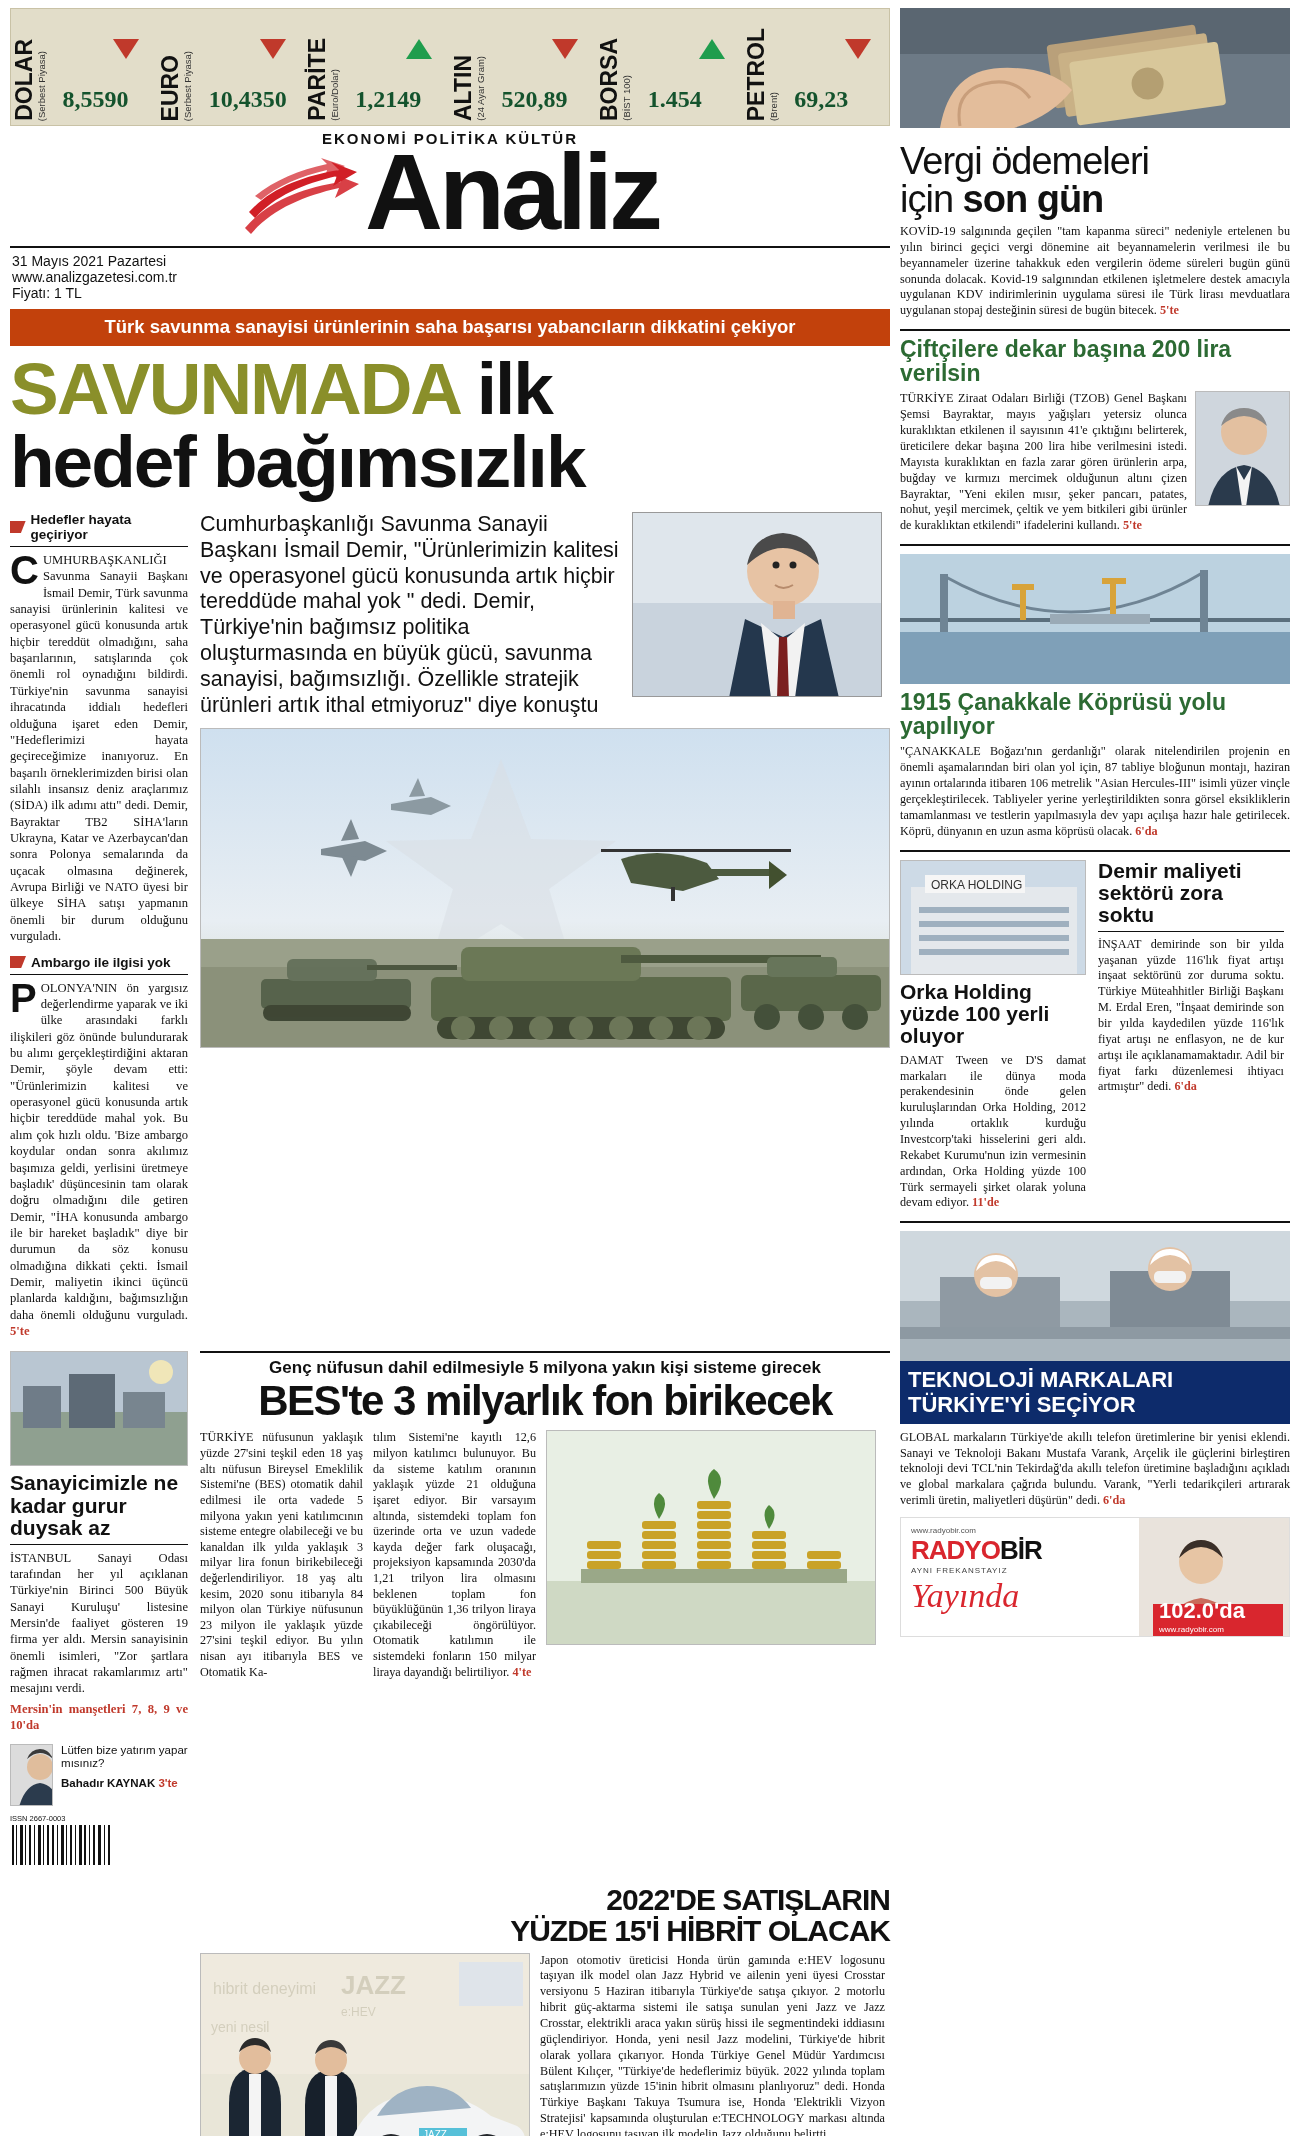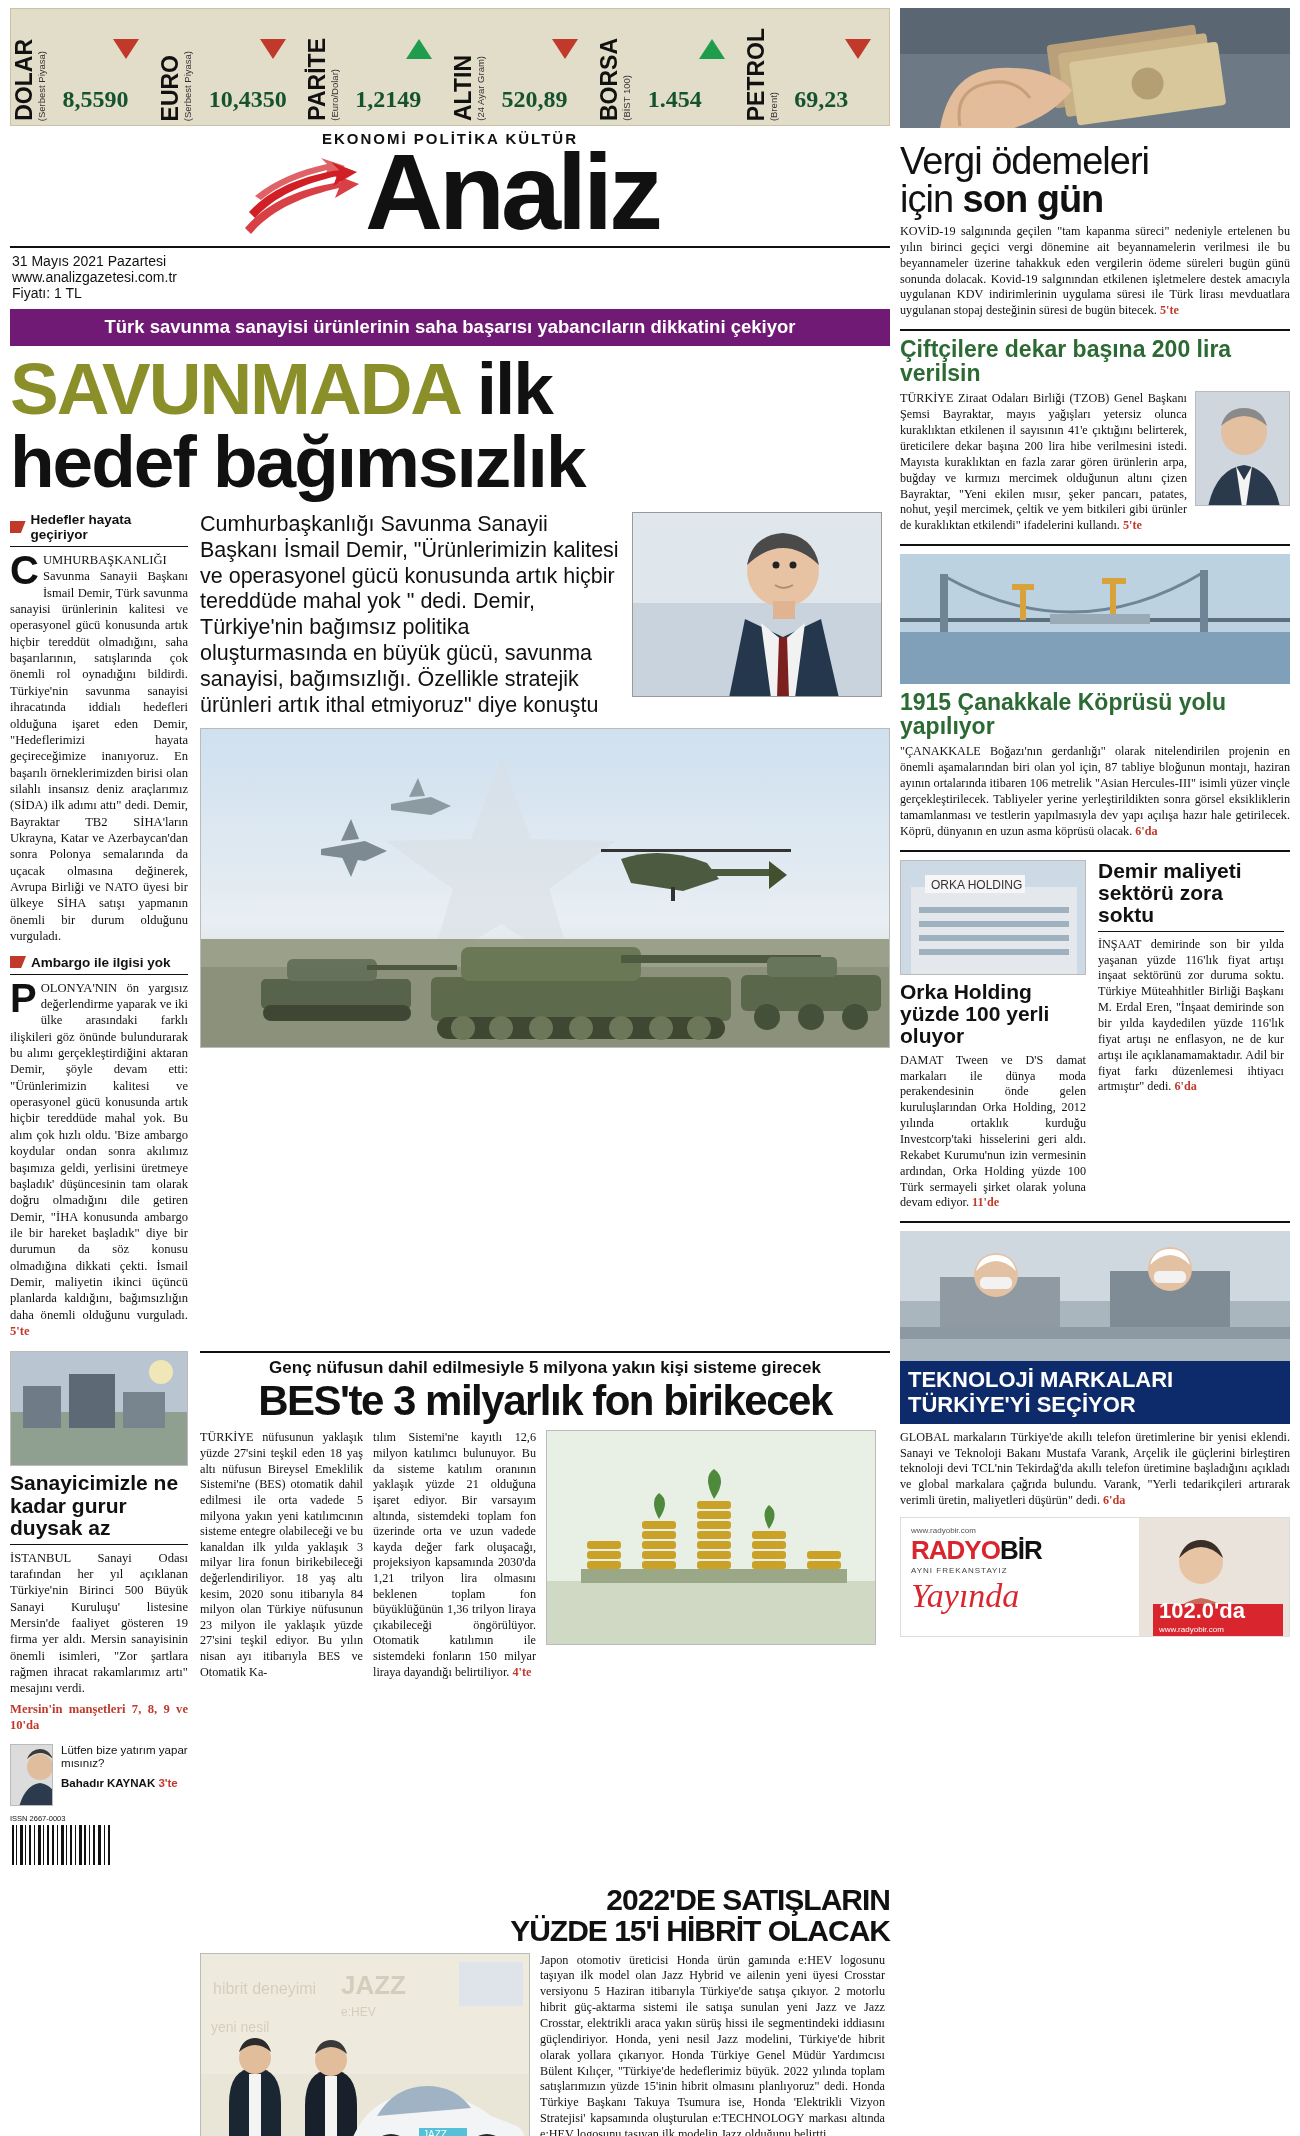--- a/index.html
+++ b/index.html
@@ -41,21 +41,21 @@
                   font-size:15px; letter-spacing:2px; color:#111; margin-bottom:-6px; }
   .logo-row { display:flex; align-items:flex-end; justify-content:center; }
   .logo-swoosh { width:120px; height:90px; position:relative; margin-right:4px; }
   .logo-text { font-family:"Liberation Sans", sans-serif; font-weight:bold; font-size:108px;
                letter-spacing:-4px; line-height:0.95; color:#111; }
   .mh-rule { border-top:2px solid #111; margin-top:2px; }
   .mh-meta { display:flex; justify-content:space-between; font-family:"Liberation Sans", sans-serif;
              font-size:14px; padding:5px 2px 5px 2px;flex-direction:column; }
 
   
-  .banner { width:880px; background:#701a75; color:#fff; font-family:"Liberation Sans", sans-serif;
+  .banner { width:880px; background:#c2410c; color:#fff; font-family:"Liberation Sans", sans-serif;
             font-weight:bold; font-size:18.5px; text-align:center; padding:7px 0 8px; margin-top:3px; }
 
   
   .headline { width:880px; margin-top:8px; }
   .hl-line1 { font-family:"Liberation Sans", sans-serif; font-weight:bold; font-size:73px; line-height:0.95; letter-spacing:-2px; }
   .hl-line1 .grn { color:#8a8f2a; }
   .hl-line2 { font-family:"Liberation Sans", sans-serif; font-weight:bold; font-size:73px; line-height:1.0; letter-spacing:-2px; margin-top:2px; }
 
   
   .lead-wrap { width:880px; display:flex; margin-top:14px; gap:12px; }

